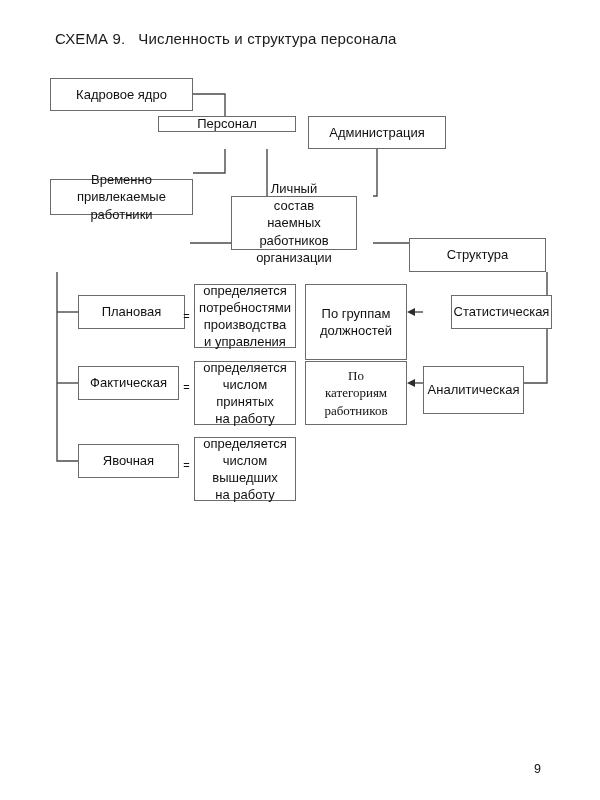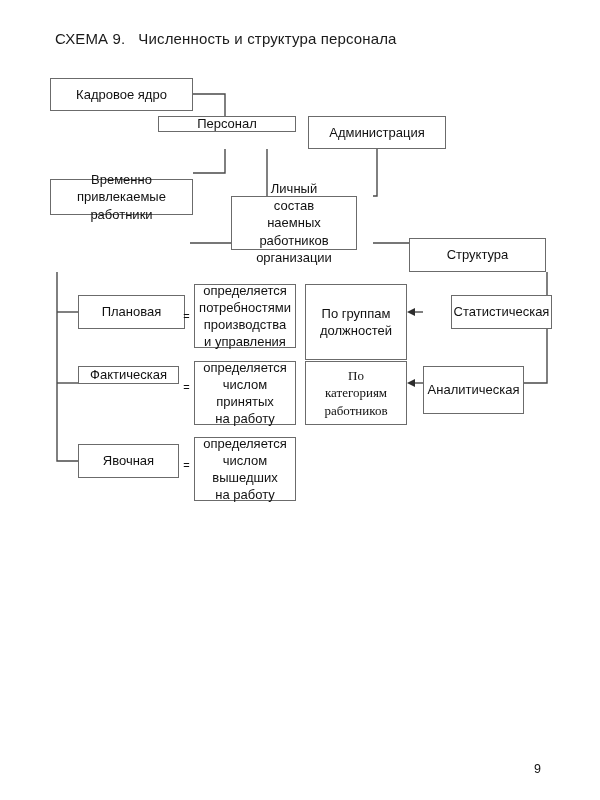--- a/index.html
+++ b/index.html
@@ -118,21 +118,21 @@
 
   <div class="node" style="left:231px; top:196px; width:126px; height:54px;">Личный
 состав наемных
 работников организации</div>
 
 
   <div class="node" style="left:409px; top:238px; width:137px; height:34px;">Структура</div>
 
   <div class="node" style="left:78px;  top:295px; width:107px; height:34px;">Плановая</div>
 
-  <div class="node" style="left:78px;  top:366px; width:101px; height:18px;">Фактическая</div>
+  <div class="node" style="left:78px;  top:366px; width:101px; height:34px;">Фактическая</div>
 
   <div class="node" style="left:78px;  top:444px; width:101px; height:34px;">Явочная</div>
 
   <div class="node" style="left:194px; top:284px; width:102px; height:64px;">определяется
 потребностями
 производства
 и управления</div>
 
   <div class="node" style="left:194px; top:361px; width:102px; height:64px;">определяется
 числом принятых

